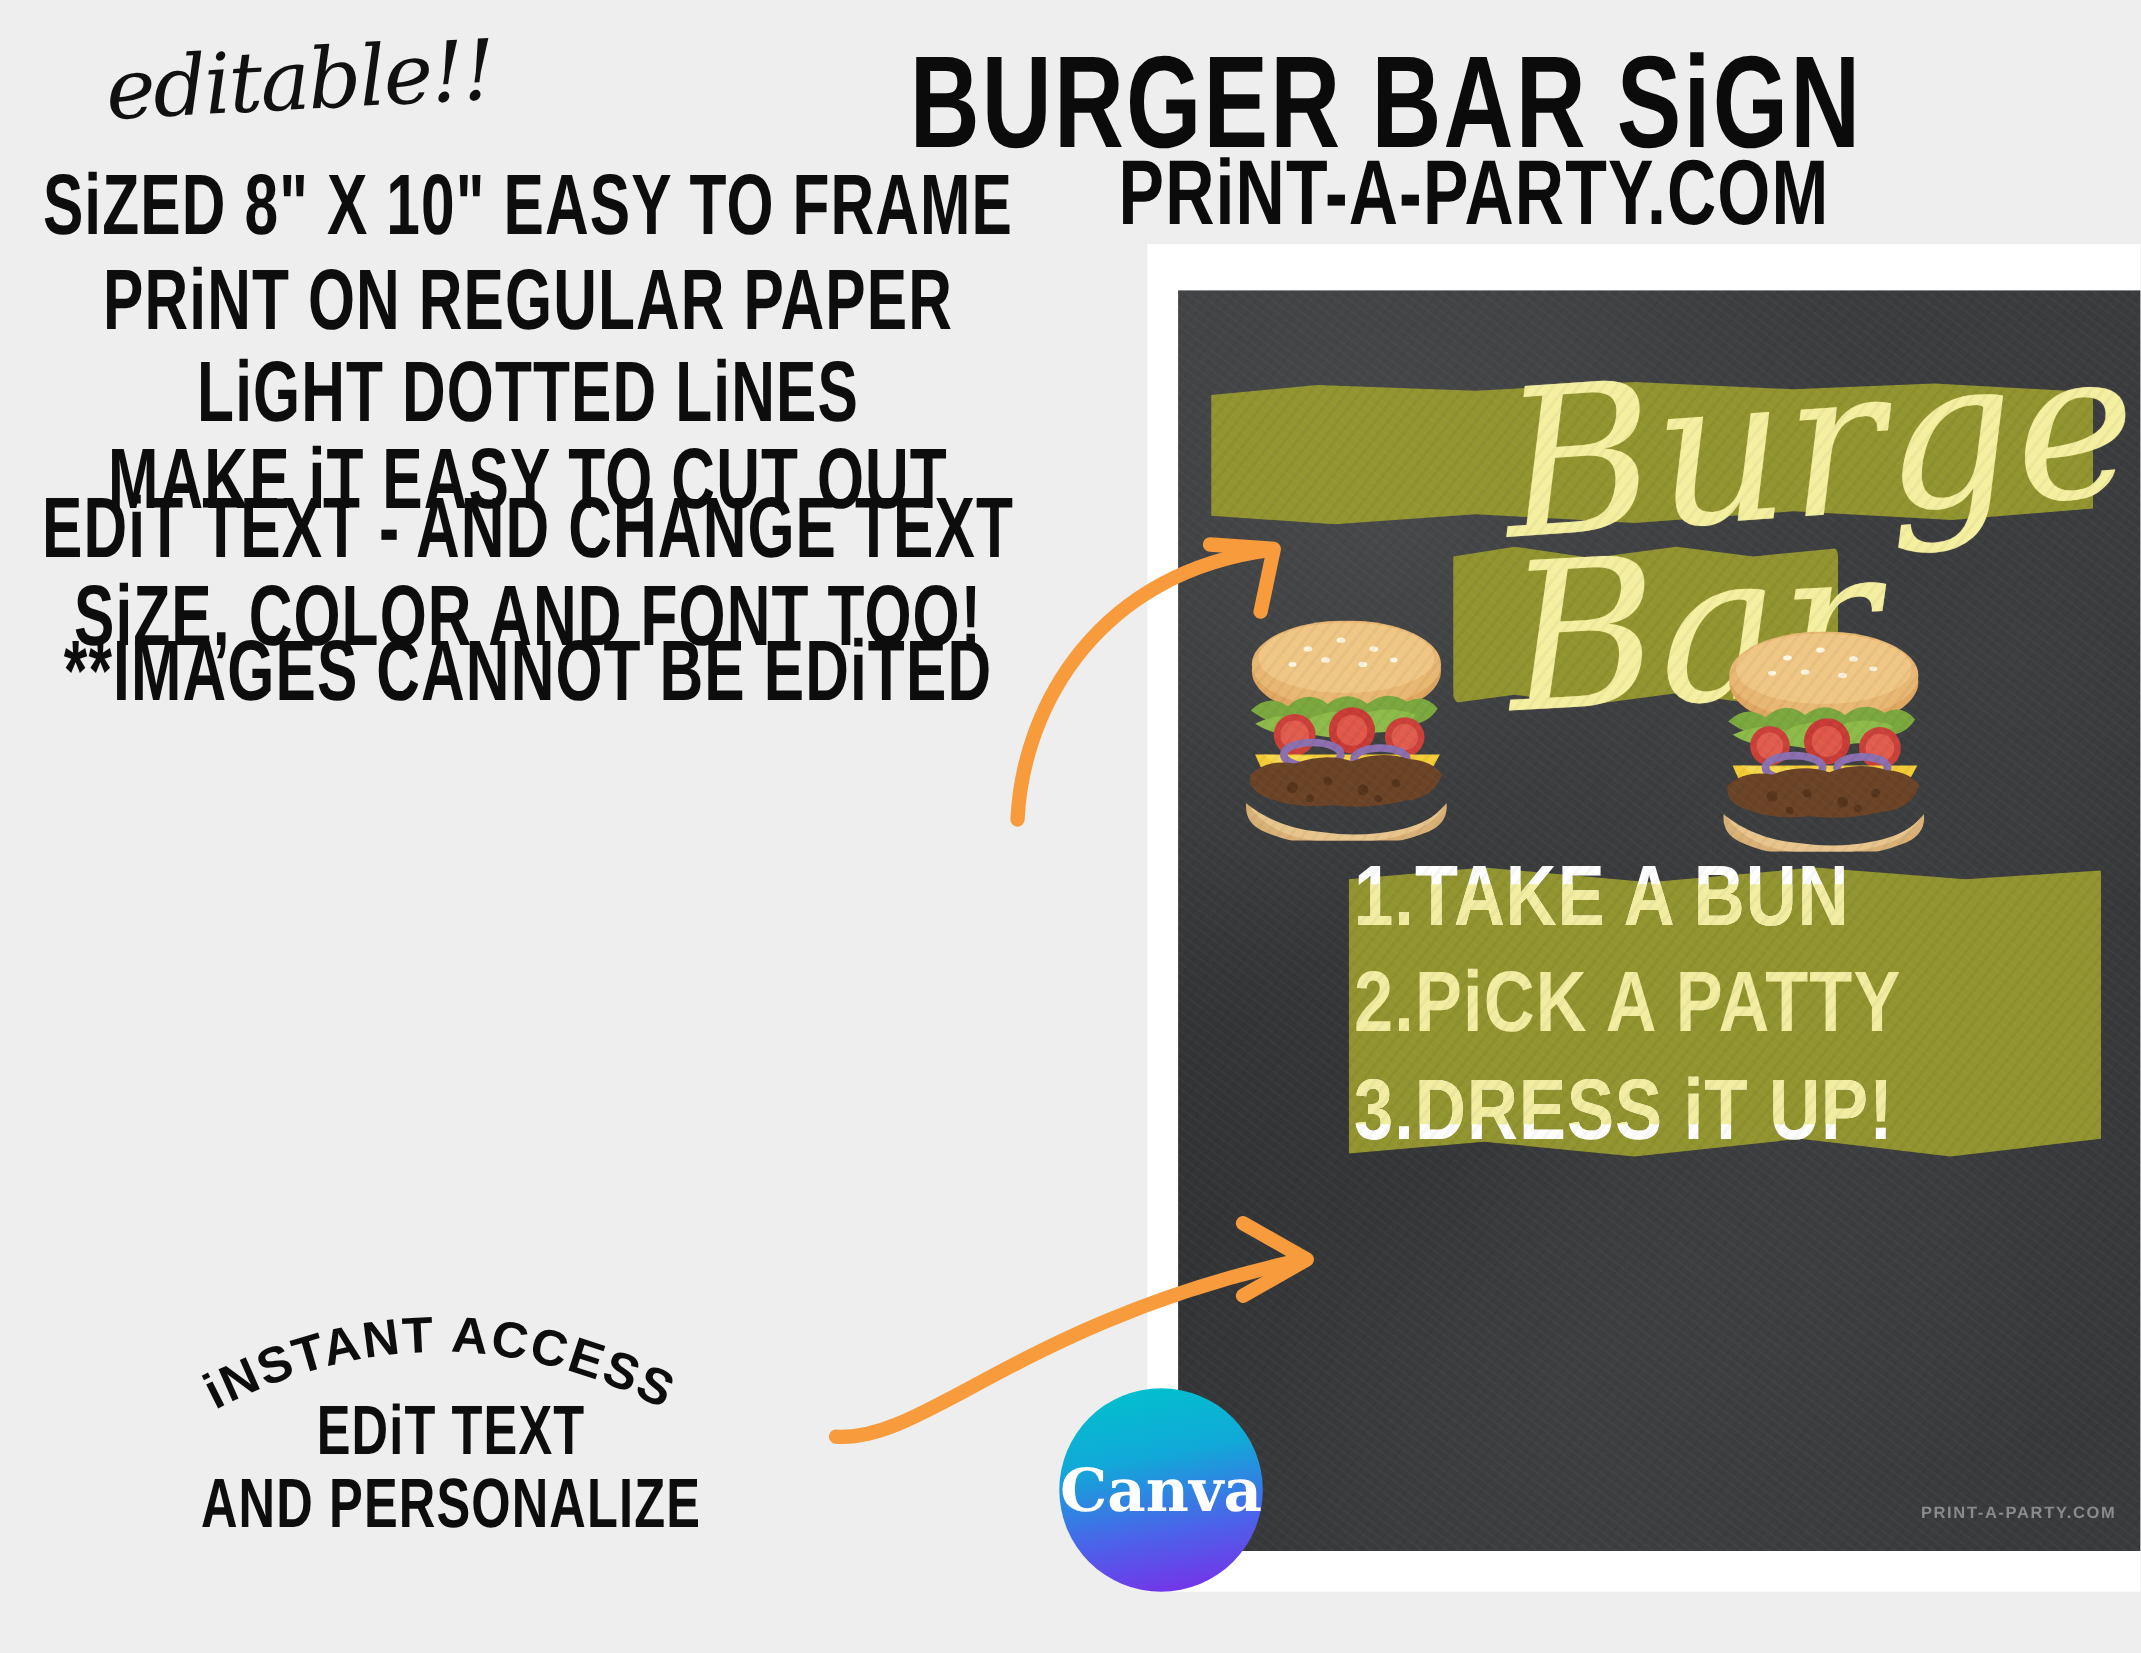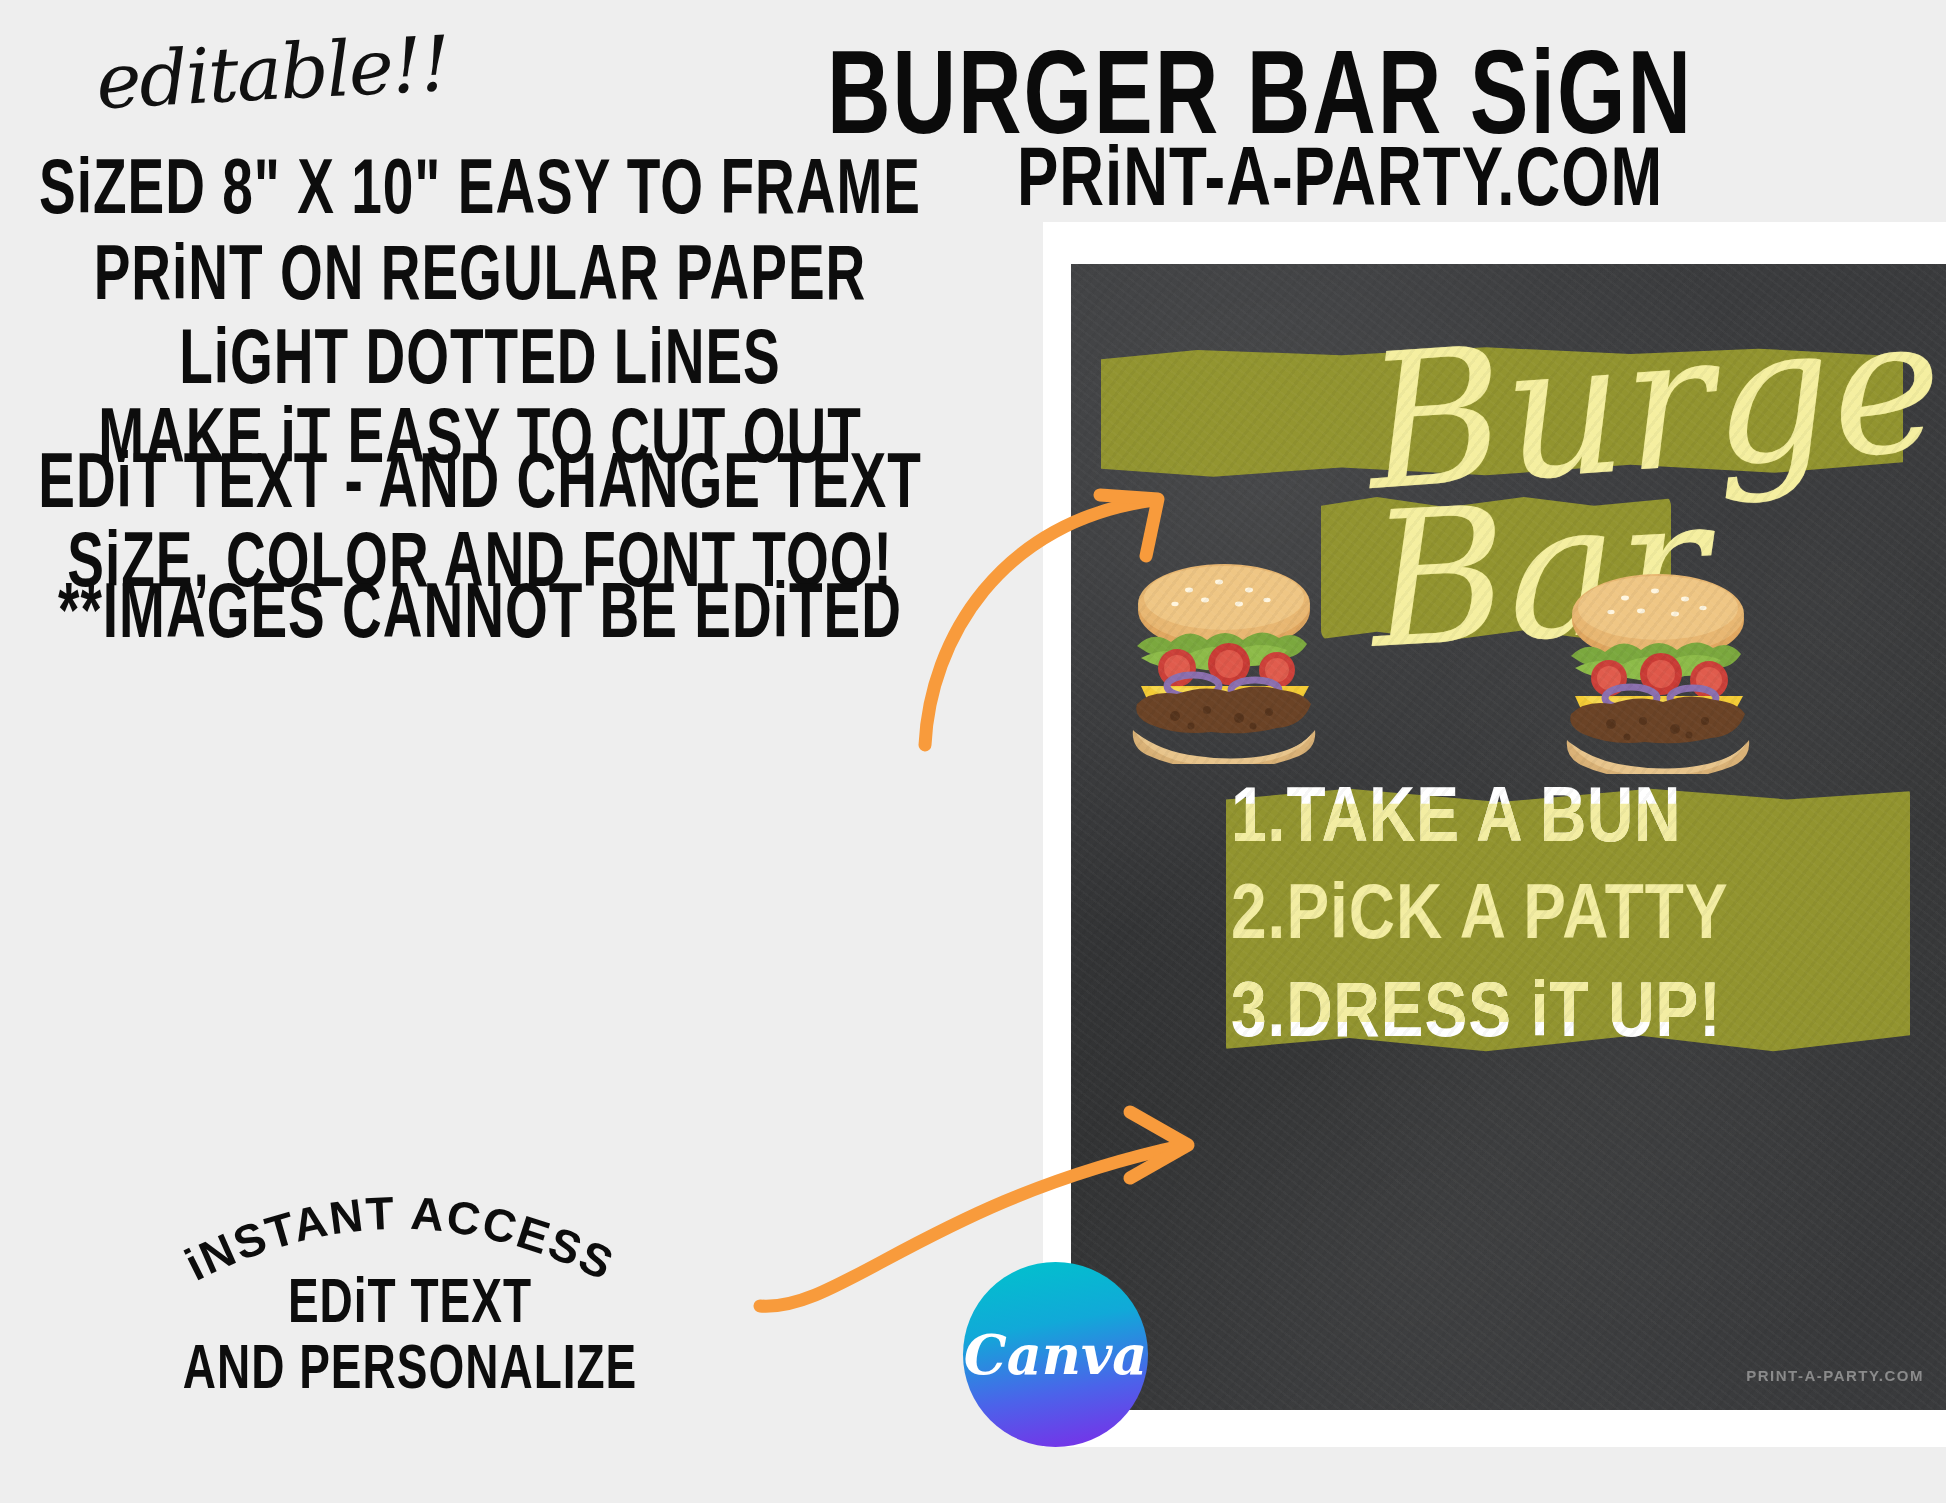--- a/index.html
+++ b/index.html
@@ -184,21 +184,21 @@
 
   
   .canva{
     position:absolute;left:963px;top:1262px;
     width:185px;height:185px;border-radius:50%;
     background:linear-gradient(170deg,#00c3cc 0%,#11a9d8 35%,#4b63ea 68%,#7d2ae8 100%);
     display:flex;align-items:center;justify-content:center;
   }
   .canva-word{
     font-family:"DejaVu Serif",serif;
-    font-style:italic;font-weight:bold;
+    font-weight:bold;
     font-size:54px;color:#fff;letter-spacing:0px;
   }
 </style>
 </head>
 <body>
 
 <div class="stage">
 
   <div class="editable-script">editable!!</div>
 

